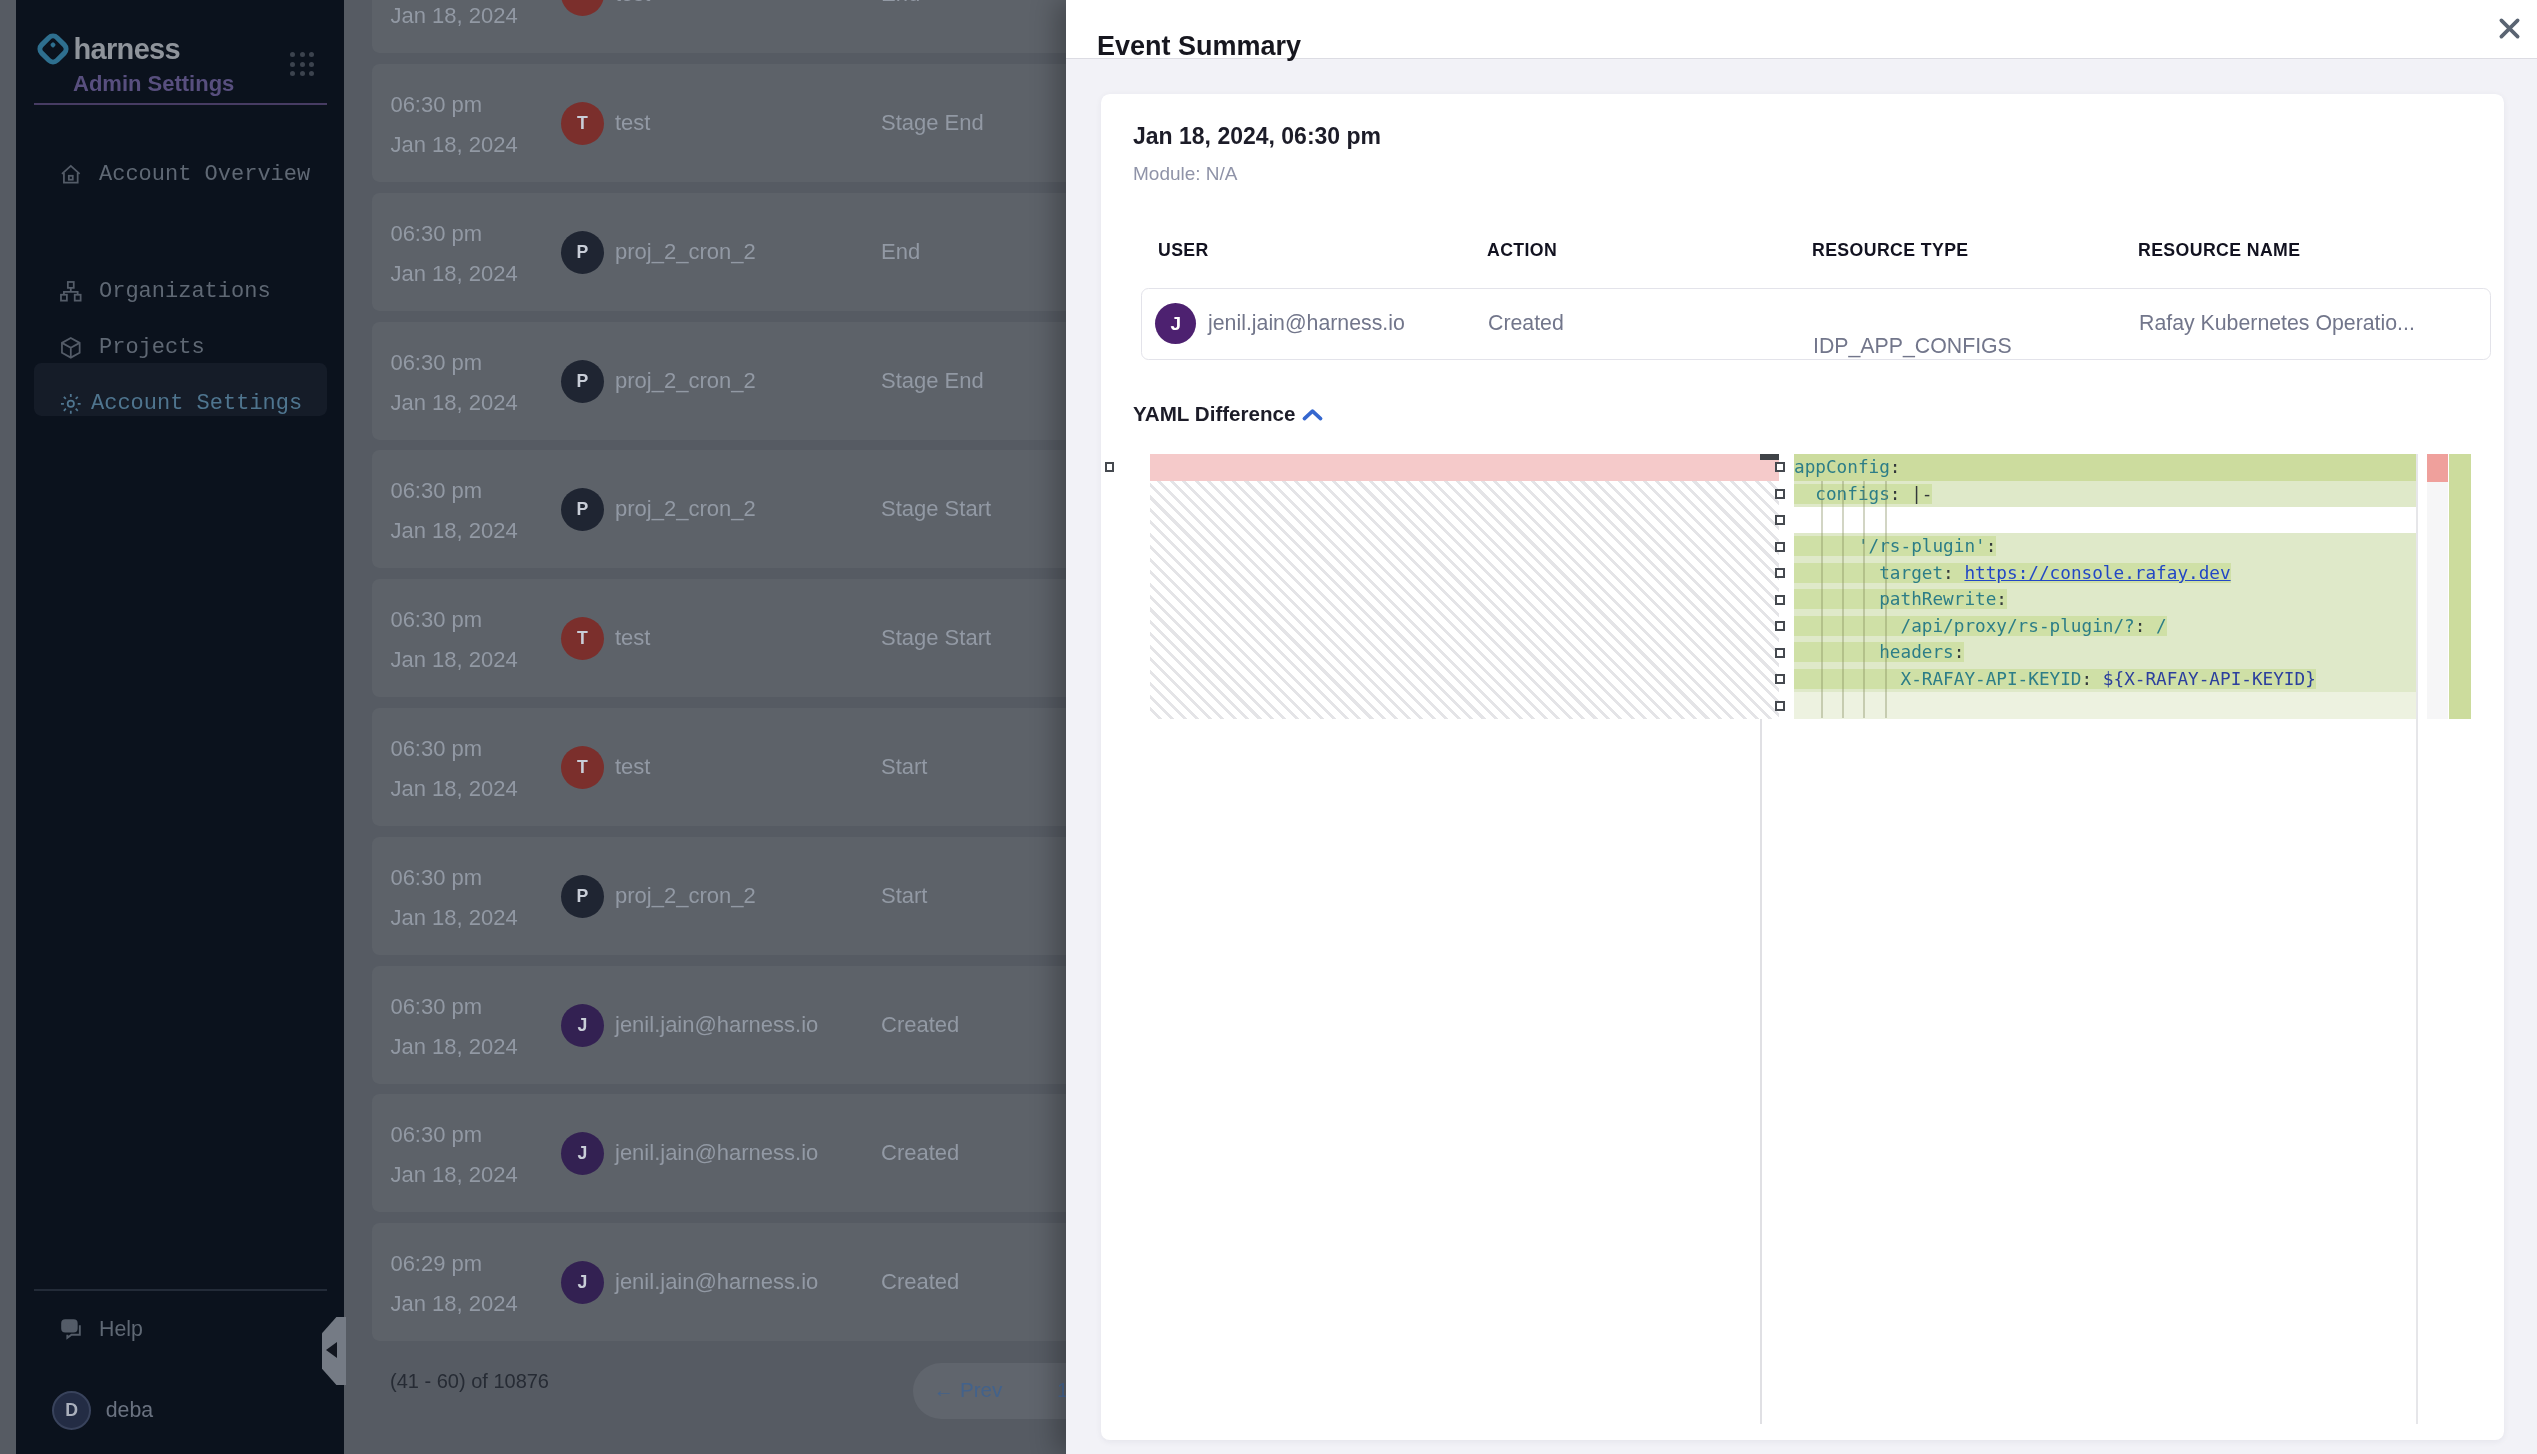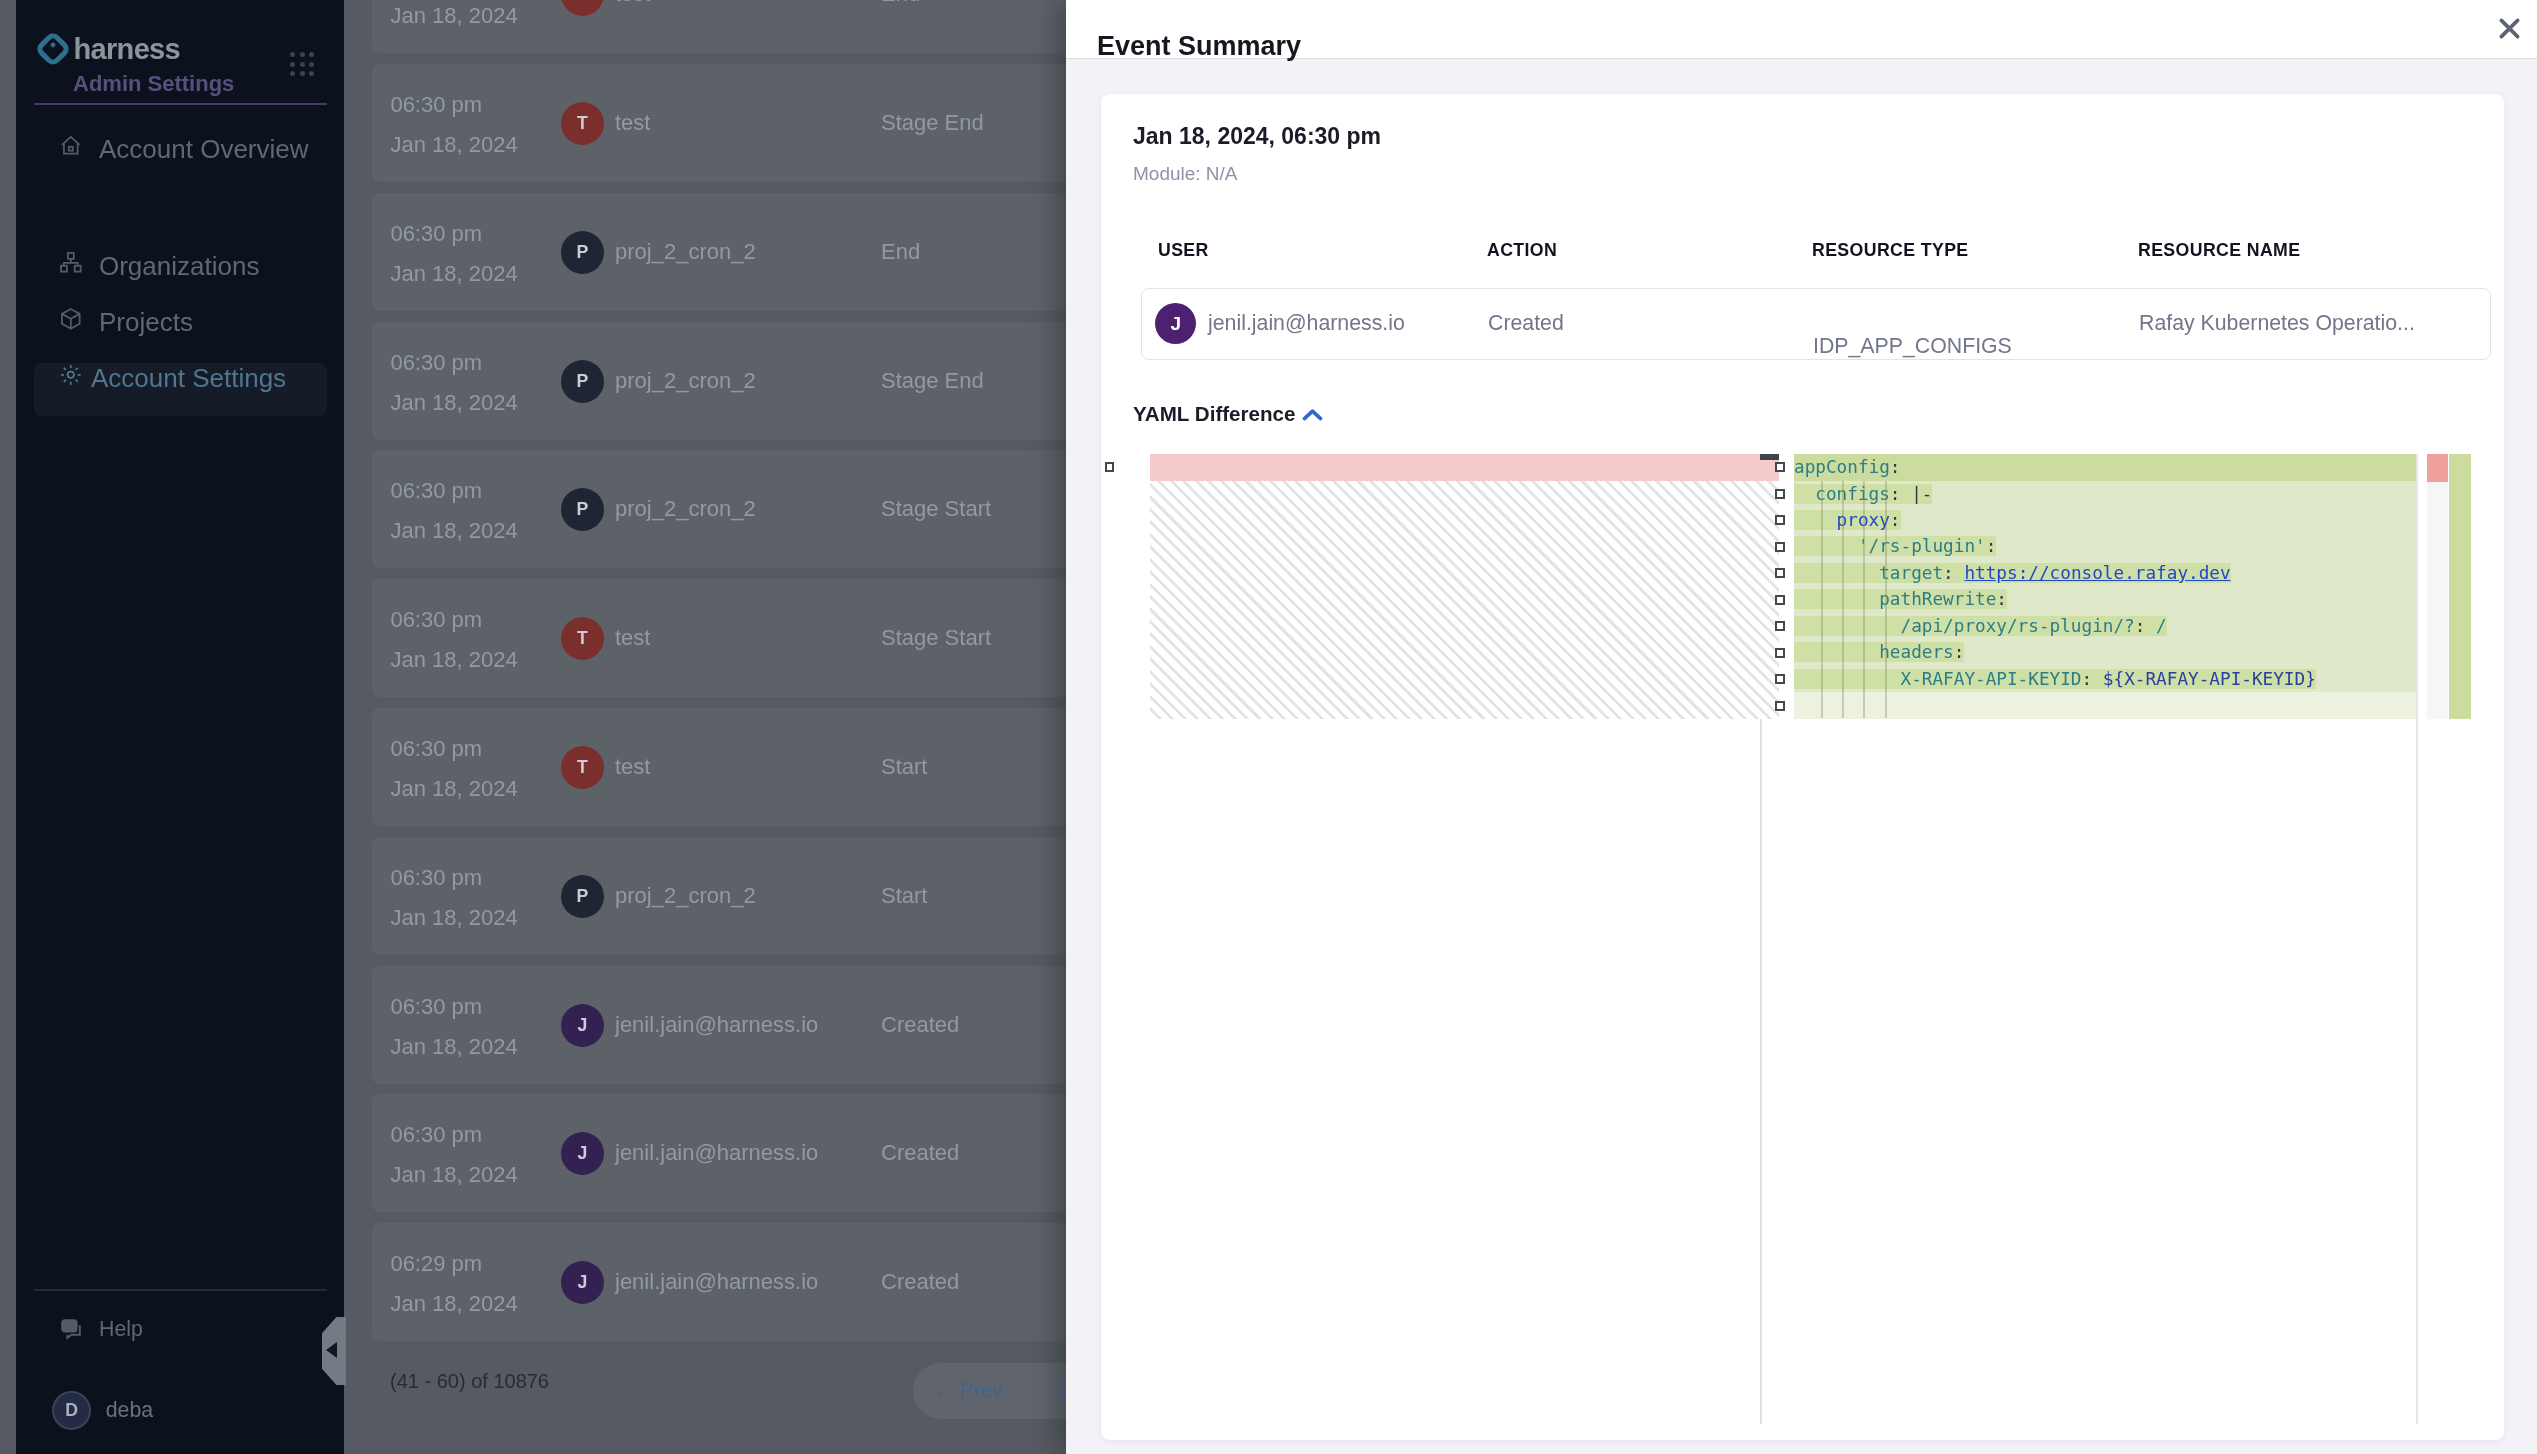--- a/index.html
+++ b/index.html
@@ -9,21 +9,21 @@
 
   
   #sidebar{left:16px;top:0;width:328px;height:1454px;background:#0b121d;z-index:2;}
   .logo-row{left:20.6px;top:31px;width:294px;height:38px;}
   .logo-diamond{position:absolute;left:0;top:1.5px;width:32px;height:32px;}
   .logo-text{position:absolute;left:37px;top:1.5px;font-size:29px;font-weight:bold;color:#8f949b;letter-spacing:-0.7px;}
   .subtitle{left:57px;top:71px;font-size:22px;font-weight:bold;color:#584f7e;}
   .grid-icon{left:274px;top:52px;width:25px;height:25px;display:grid;grid-template-columns:repeat(3,1fr);gap:3.7px;}
   .grid-icon i{width:5.2px;height:5.2px;border-radius:50%;background:#3c434e;}
   .side-divider{left:18.4px;top:103px;width:293px;height:2.2px;background:#473c63;}
-  .nav-item{left:18.4px;width:293px;height:53px;border-radius:7.4px;display:flex;align-items:flex-start;gap:16px;padding-left:25px;box-sizing:border-box;color:#5f6874;font-size:26px;}
+  .nav-item{left:18.4px;width:293px;height:53px;border-radius:7.4px;display:flex;align-items:flex-end;gap:16px;padding-left:25px;box-sizing:border-box;color:#5f6874;font-size:22px;font-family:Liberation Mono, monospace;}
   .nav-item.active{background:#151c28;color:#4f758f;gap:8px;}
   .nav-item svg{flex:0 0 auto;}
   .bottom-divider{left:18.4px;top:1289px;width:293px;height:1.5px;background:#232b38;}
   .help-item{left:18.4px;top:1304px;width:293px;height:50px;display:flex;align-items:center;gap:14.7px;padding-left:25px;box-sizing:border-box;color:#5f6874;font-size:21.3px;}
   .user-item{left:18.4px;top:1385px;width:293px;height:50px;display:flex;align-items:center;gap:14.7px;padding-left:17.7px;box-sizing:border-box;color:#6a7280;font-size:21.3px;}
   .user-avatar{width:35px;height:35px;border-radius:50%;background:#232c44;border:2.2px solid #39435c;color:#aab0bc;display:flex;align-items:center;justify-content:center;font-size:17.7px;font-weight:bold;}
   #collapse-tab{left:322px;top:1317px;width:24px;height:68px;background:#757b85;z-index:3;
     clip-path:polygon(0 24%,60% 0,100% 0,100% 100%,60% 100%,0 76%);}
   #collapse-tab .tri{position:absolute;left:4.4px;top:25px;width:0;height:0;border-top:8.8px solid transparent;border-bottom:8.8px solid transparent;border-right:11.8px solid #12161f;}
 
@@ -275,21 +275,20 @@
       <div id="diff">
         <div id="sash1"></div>
         <div id="sash2"></div>
         <div id="removed-line"></div>
         <div id="hatch"></div>
         <div id="left-ruler-marker"></div>
         <div class="sq" style="left:3.7px;top:8px;"></div>
         <div id="rightpane">
             <div class="code-line first" style="top: 0px;"><span class="txt"><span class="tok-teal">appConfig</span><span class="tok-dark">:</span></span></div>
             <div class="code-line" style="top: 26.5px;"><span class="txt"><span class="tok-teal">  configs</span><span class="tok-dark">:</span><span class="tok-dark"> |-</span></span></div>
-            <div class="code-line" style="top: 53px;"><span class="txt"><span class="tok-blue">    proxy</span><span class="tok-dark">:</span></span></div>
             <div class="code-line" style="top: 79px;"><span class="txt"><span class="tok-teal">      '/rs-plugin'</span><span class="tok-dark">:</span></span></div>
             <div class="code-line" style="top: 106px;"><span class="txt"><span class="tok-teal">        target</span><span class="tok-dark">:</span><span class="tok-dark"> </span><span class="tok-link">https://console.rafay.dev</span></span></div>
             <div class="code-line" style="top: 132px;"><span class="txt"><span class="tok-teal">        pathRewrite</span><span class="tok-dark">:</span></span></div>
             <div class="code-line" style="top: 159px;"><span class="txt"><span class="tok-teal">          /api/proxy/rs-plugin/?</span><span class="tok-dark">:</span><span class="tok-teal"> /</span></span></div>
             <div class="code-line" style="top: 185px;"><span class="txt"><span class="tok-teal">        headers</span><span class="tok-dark">:</span></span></div>
             <div class="code-line" style="top: 212px;"><span class="txt"><span class="tok-teal">          X-RAFAY-API-KEYID</span><span class="tok-dark">:</span><span class="tok-dark"> </span><span class="tok-navy">${X-RAFAY-API-KEYID}</span></span></div>
             <div class="code-line empty" style="top: 238px;"></div>
             <div class="guide" style="left: 27px;"></div>
             <div class="guide" style="left: 48px;"></div>
             <div class="guide" style="left: 69px;"></div>

